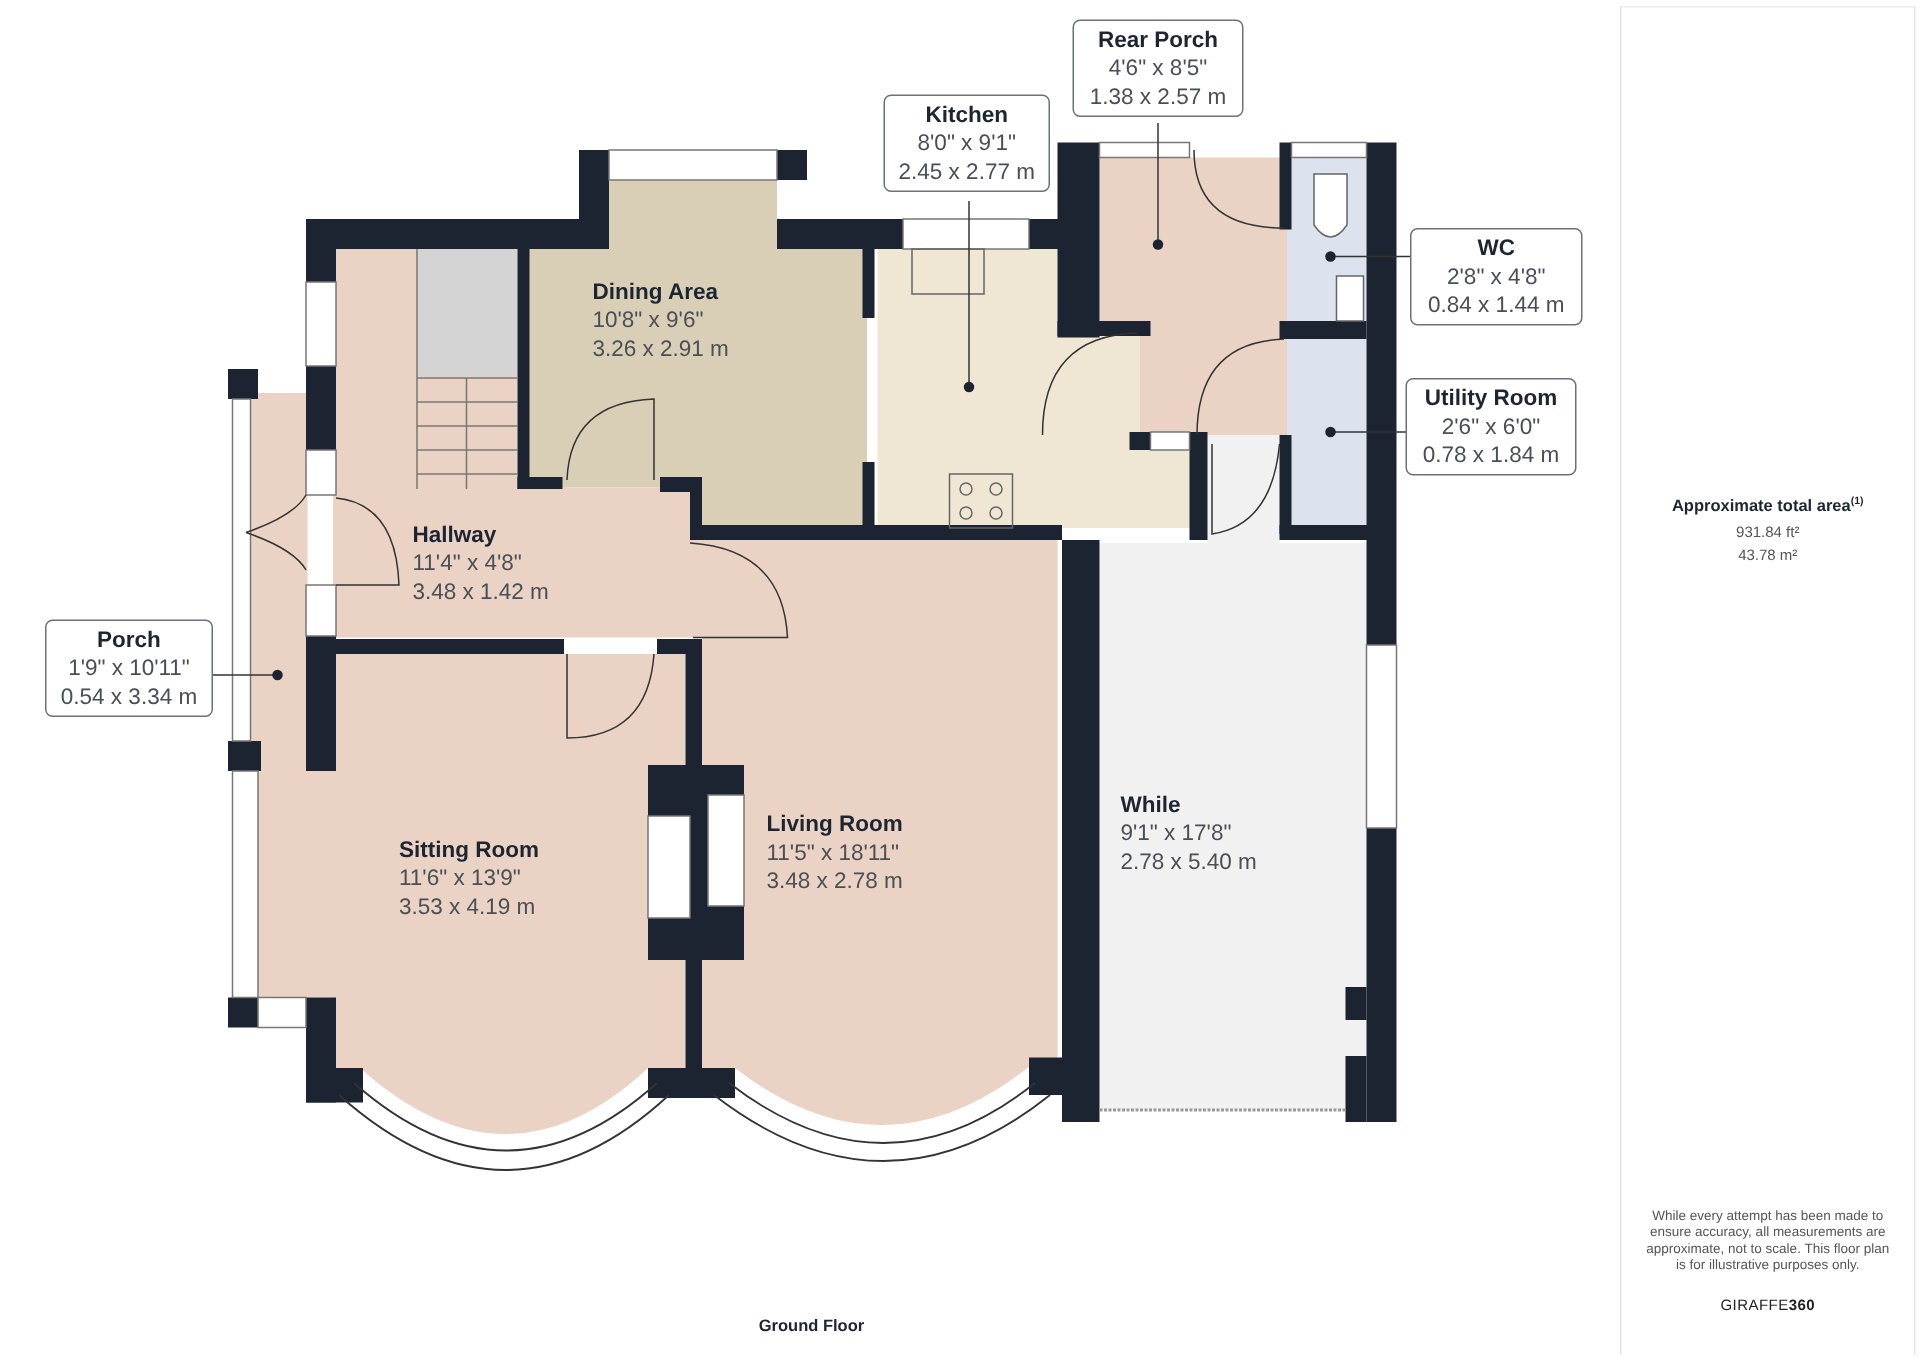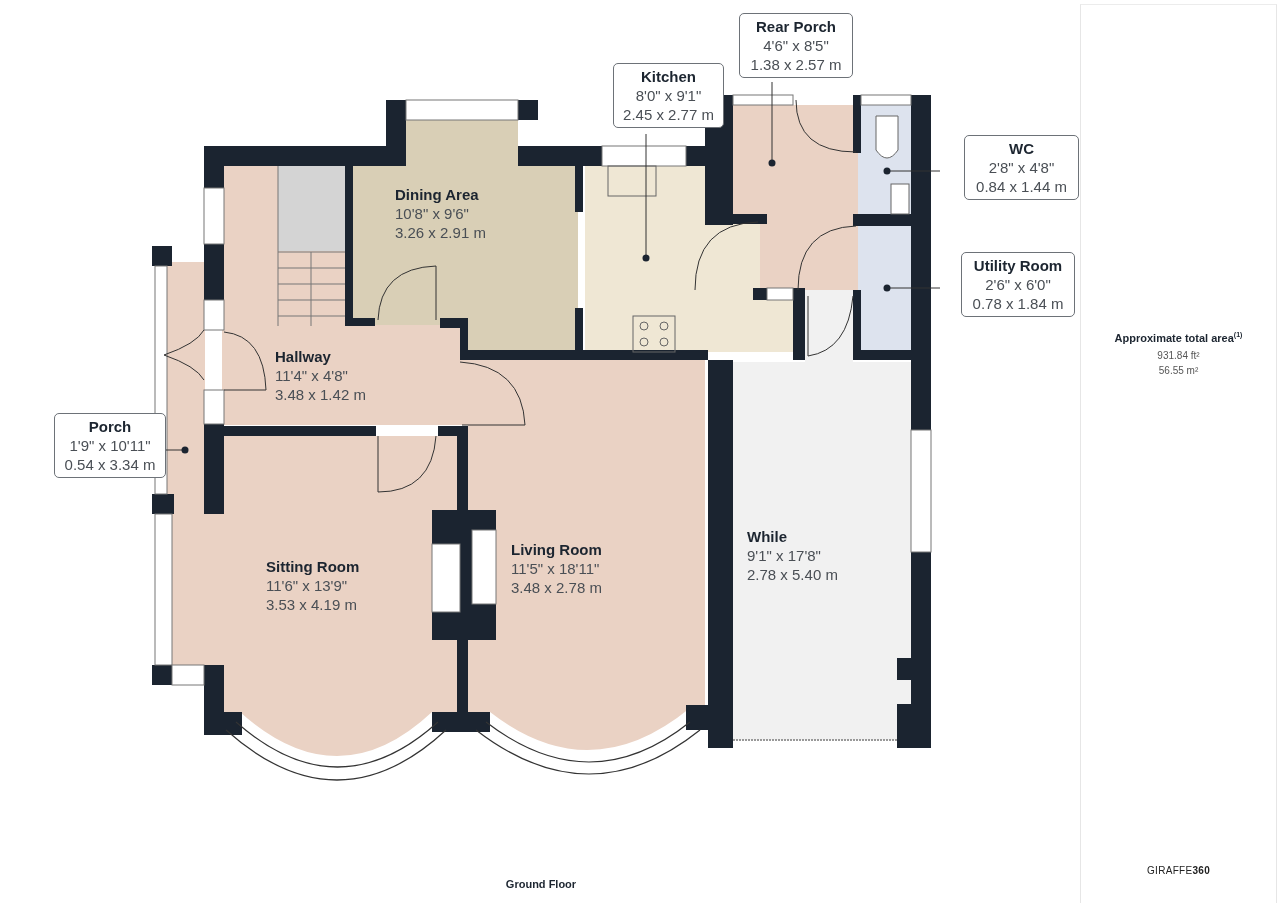--- a/index.html
+++ b/index.html
@@ -12,21 +12,21 @@
   .area-val { font-size:10px; color:#555; margin-top:6px; }
   .area-val + .area-val { margin-top:4px; }
   .note-block { position:absolute; left:0; width:195px; top:728px; height:50px; border-top:1px solid #e6e6e6; border-bottom:1px solid #e6e6e6; display:flex; align-items:center; justify-content:center; font-size:9px; color:#555; }
   .disclaimer { position:absolute; left:14px; width:167px; top:800px; font-size:9px; line-height:11px; color:#555; text-align:center; }
   .brand { position:absolute; left:0; width:195px; top:860px; text-align:center; font-size:10px; color:#222; letter-spacing:0.3px; }
   .brand b { font-weight:bold;margin-top:45px; }
   .floor-label { position:absolute; left:420px; width:242px; top:878px; text-align:center; font-size:11px; font-weight:bold; color:#1c2530; }
   .lbl { position:absolute; text-align:left; line-height:19px; }
   .lbl .n { font-size:15px; font-weight:bold; color:#1c2530; }
   .lbl .d { font-size:15px; color:#4a4f55; }
-  .callout { position:absolute; background:#fff; border:1px solid #6d7278; border-radius:5px; text-align:center; padding:3px 6px; line-height:19px;margin-left:24px; }
+  .callout { position:absolute; background:#fff; border:1px solid #6d7278; border-radius:5px; text-align:center; padding:3px 6px; line-height:19px; }
   .callout .n { font-size:15px; font-weight:bold; color:#1c2530; }
   .callout .d { font-size:15px; color:#4a4f55; }
 </style>
 </head>
 <body>
 
 <svg id="plan" viewBox="0 0 1080 906" xmlns="http://www.w3.org/2000/svg">
 
   <g>
 
@@ -220,21 +220,21 @@
 <div class="callout" style="left:589px;top:63px;width:97px;">
   <div class="n">Kitchen</div>
   <div class="d">8'0" x 9'1"</div>
   <div class="d">2.45 x 2.77 m</div>
 </div>
 <div class="callout" style="left:715px;top:13px;width:100px;">
   <div class="n">Rear Porch</div>
   <div class="d">4'6" x 8'5"</div>
   <div class="d">1.38 x 2.57 m</div>
 </div>
-<div class="callout" style="left:940px;top:135px;width:101px;">
+<div class="callout" style="left:940px;top:152px;width:101px;">
   <div class="n">WC</div>
   <div class="d">2'8" x 4'8"</div>
   <div class="d">0.84 x 1.44 m</div>
 </div>
 <div class="callout" style="left:937px;top:252px;width:100px;text-align:center;">
   <div class="n">Utility Room</div>
   <div class="d">2'6" x 6'0"</div>
   <div class="d">0.78 x 1.84 m</div>
 </div>
 <div class="callout" style="left:30px;top:413px;width:98px;">
@@ -242,16 +242,17 @@
   <div class="d">1'9" x 10'11"</div>
   <div class="d">0.54 x 3.34 m</div>
 </div>
 
 <div class="floor-label">Ground Floor</div>
 
 <div class="side">
   <div class="area-block">
     <div class="area-title"><span>Approximate total area</span><sup>(1)</sup></div>
     <div class="area-val">931.84 ft²</div>
-    <div class="area-val">56.55 m²</div>
+    <div class="area-val">43.78 m²</div>
   </div>
+  <div class="disclaimer">While every attempt has been made to ensure accuracy, all measurements are approximate, not to scale. This floor plan is for illustrative purposes only.</div>
   <div class="brand"><span>GIRAFFE</span><b>360</b></div>
 </div>
 
 </body></html>

